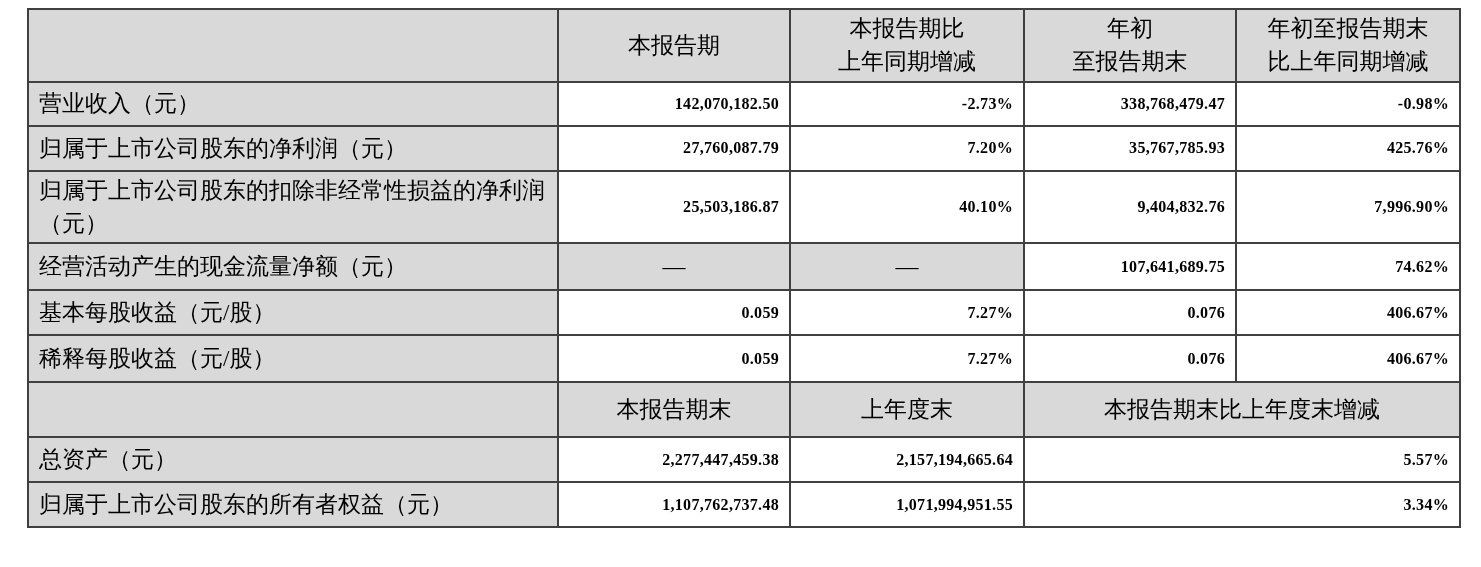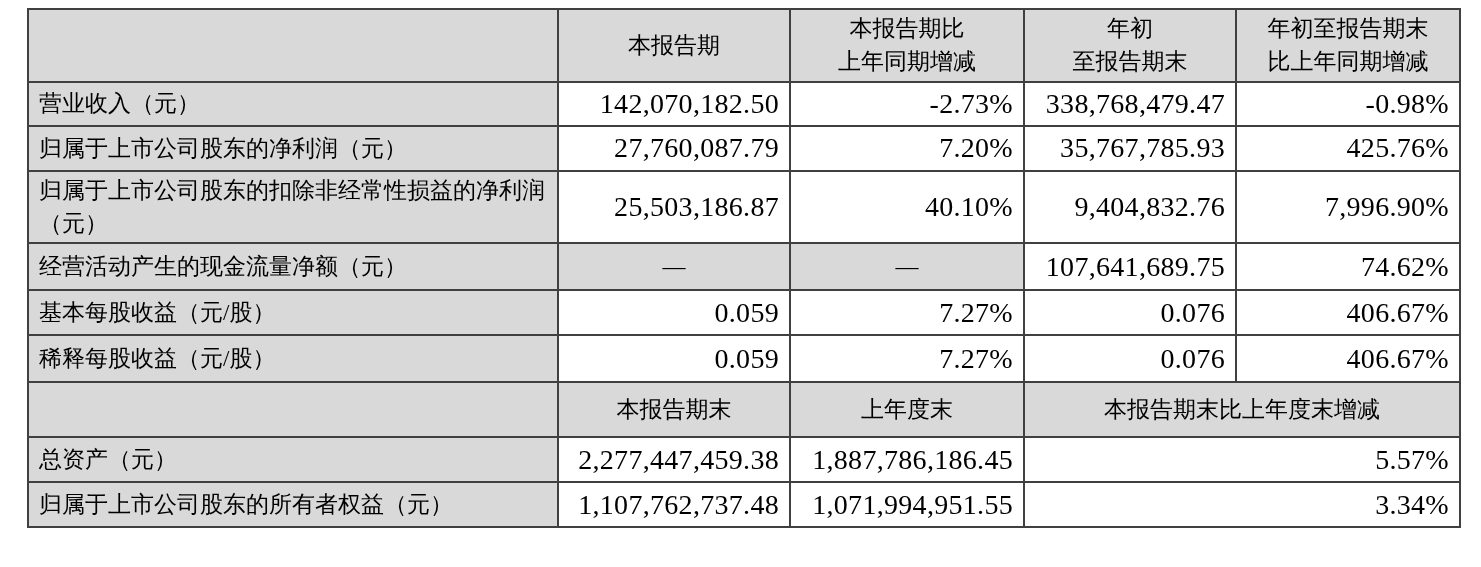--- a/index.html
+++ b/index.html
@@ -37,22 +37,23 @@
   }
   td.gray { background: #d9d9d9 !important; }
   td.label {
     text-align: left;
     padding-left: 10px;
     line-height: 1.45;
   }
   td.num {
     text-align: right;
     padding-right: 12px;
-    font-size: 28px;
+    font-size: 16px;
     letter-spacing: 0.3px;
+    font-weight: bold;
   }
   td.center {
     text-align: center;
     line-height: 1.4;
   }
   td.hdr { text-align: center; line-height: 1.45; }
   .hline { display: block; }
   tr.r-head1  { height: 66px; }
   tr.r-1      { height: 44px; }
   tr.r-2      { height: 45px; }
@@ -148,21 +149,21 @@
     <tr class="r-head2">
       <td class="gray hdr"></td>
       <td class="gray hdr">本报告期末</td>
       <td class="gray hdr">上年度末</td>
       <td class="gray hdr" colspan="2">本报告期末比上年度末增减</td>
     </tr>
 
     <tr class="r-8">
       <td class="gray label">总资产（元）</td>
       <td class="num">2,277,447,459.38</td>
-      <td class="num">1,887,786,186.45</td>
+      <td class="num">2,157,194,665.64</td>
       <td class="num" colspan="2">5.57%</td>
     </tr>
 
     <tr class="r-9">
       <td class="gray label">归属于上市公司股东的所有者权益（元）</td>
       <td class="num">1,107,762,737.48</td>
       <td class="num">1,071,994,951.55</td>
       <td class="num" colspan="2">3.34%</td>
     </tr>
   </tbody>

